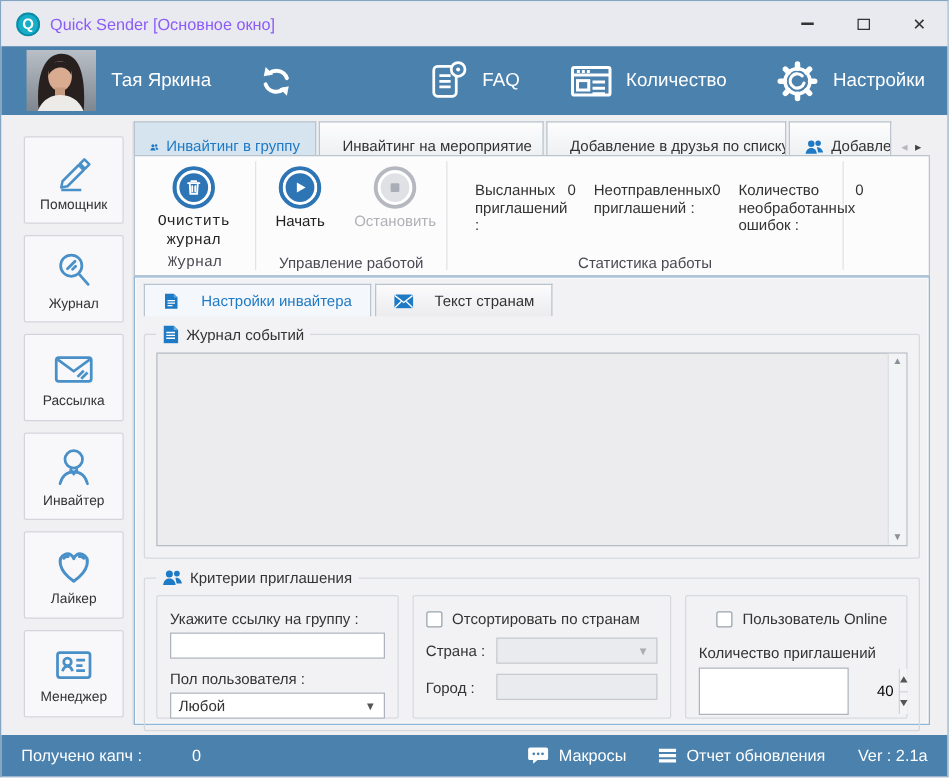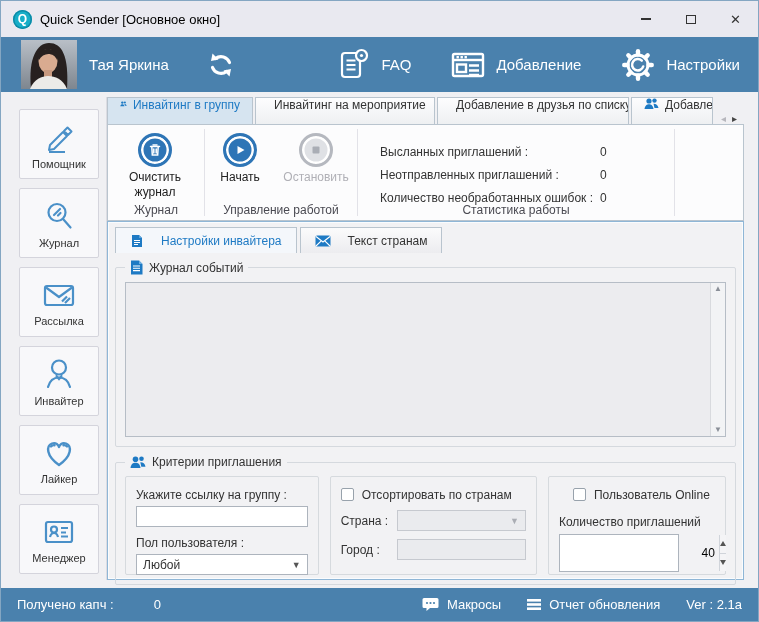--- a/index.html
+++ b/index.html
@@ -4,21 +4,21 @@
 <style>
   * { box-sizing: border-box; margin: 0; padding: 0; }
   html,body { width: 759px; height: 622px; }
   body { font-family: "Liberation Sans", "DejaVu Sans", sans-serif; font-size: 12px; color:#333; }
 
   .window { width:759px; height:622px; border:1px solid #84a6c2; background:#f0f0f3; display:flex; flex-direction:column; overflow:hidden; }
 
   
   .titlebar { height:36px; background:#e9e9f0; display:flex; align-items:center; padding:0 0 0 12px; flex:none; }
   .app-logo { width:19px; height:19px; border-radius:50%; background:#17aec8; color:#fff; font-weight:bold; font-size:12px; display:flex; align-items:center; justify-content:center; margin-right:8px; box-shadow: inset 0 0 0 1.5px #0d8aa6; }
-  .app-title { font-size:13px; color:#000000; }
+  .app-title { font-size:13px; color:#8b5cf6; }
   .win-controls { margin-left:auto; display:flex; align-items:center; height:100%; }
   .win-btn { width:45px; height:100%; display:flex; align-items:center; justify-content:center; cursor:default; }
   .glyph-min { width:10px; height:2px; background:#333; }
   .glyph-max { width:10px; height:9px; border:1.5px solid #333; }
   .glyph-close { font-size:13px; color:#333; line-height:1; }
 
   
   .header { height:55px; background:#4a81ad; display:flex; align-items:center; padding:0 18px 0 20px; flex:none; color:#fff; }
   .avatar { width:56px; height:49px; flex:none; overflow:hidden; }
   .user-name { font-size:15px; margin-left:12px; }
@@ -30,40 +30,40 @@
   .main { flex:1; display:flex; padding:5px 14px 4px 18px; min-height:0; }
   .sidebar { width:88px; flex:none; padding-top:12px; display:flex; flex-direction:column; gap:9px; border-right:1px solid #dcdce2; padding-right:0; }
   .side-card { width:80px; height:70px; background:#f8f8fa; border:1px solid #d4d4dc; border-radius:2px; display:flex; flex-direction:column; align-items:center; justify-content:center; gap:3px; cursor:pointer; }
   .side-card svg { flex:none; }
   .side-label { font-size:11px; color:#333; }
 
   .content { flex:1; min-width:0; display:flex; flex-direction:column; }
 
   
   .tabbar { height:27px; display:flex; align-items:flex-end; flex:none; }
-  .tab { height:27px; display:flex; align-items:flex-start; gap:6px; padding:0 12px; border:1px solid #b9c4ce; border-bottom:none; background:linear-gradient(#fdfdfe,#eef0f2); font-size:12px; color:#333; white-space:nowrap; overflow:hidden; cursor:pointer; }
+  .tab { height:27px; display:flex; align-items:flex-end; gap:6px; padding:0 12px; border:1px solid #b9c4ce; border-bottom:none; background:linear-gradient(#fdfdfe,#eef0f2); font-size:12px; color:#333; white-space:nowrap; overflow:hidden; cursor:pointer; }
   .tab + .tab { margin-left:2px; }
   .tab.active { background:#d6e4f0; color:#1e7ac4; height:27px; }
   .tab-scroll { margin-left:4px; display:flex; gap:6px; align-items:center; padding:0 4px; }
   .tab-arrow { font-size:10px; color:#444; cursor:pointer; }
   .tab-arrow.dim { color:#b7b7bd; }
 
   
   .ribbon { height:97px; background:#fcfcfd; border:1px solid #b9c4ce; display:flex; flex:none; }
   .rgroup { position:relative; padding:8px 6px 18px 10px; display:flex; gap:14px; }
   .rgroup-title { position:absolute; bottom:3px; left:0; right:0; text-align:center; font-size:12px; color:#4a4a52; white-space:nowrap; }
   .rsep { width:1px; background:#e2e2e8; margin:4px 0; }
   .rbtn { display:flex; flex-direction:column; align-items:center; width:74px; cursor:pointer; }
   .rbtn.narrow { width:62px; }
   .rbtn.wide { width:80px; }
   .disc { width:34px; height:34px; border-radius:50%; border:3px solid #2e75b6; background:#2e75b6; box-shadow: inset 0 0 0 2.5px #fff; display:flex; align-items:center; justify-content:center; flex:none; }
   .disc.disabled { border-color:#b5b8bf; background:#dfe1e5; }
   .rbtn-label { margin-top:3px; font-size:12px; text-align:center; line-height:1.25; color:#222; }
   .rbtn.disabled .rbtn-label { color:#b0b0b6; }
-  .stats { display:flex; flex-direction:column; gap:9px; padding:12px 8px 0 12px; width:300px; }
+  .stats { display:flex; flex-direction:row; gap:9px; padding:12px 8px 0 12px; width:300px; }
   .stat-row { display:flex; width:232px; }
   .stat-label { flex:1; color:#333; }
   .stat-value { min-width:12px; text-align:left; color:#333; }
 
   
   .tabpage { flex:1; margin-top:0; border:1px solid #8fb6d6; box-shadow: inset 0 0 0 1px #fafcfe; background:#f2f2f4; padding:5px 7px 7px 7px; display:flex; flex-direction:column; min-height:0; }
   .subtabs { height:26px; display:flex; flex:none; }
   .subtab { height:26px; display:flex; align-items:center; gap:17px; padding:0 14px; border:1px solid #b9c4ce; border-bottom:none; background:linear-gradient(#fbfbfc,#ececef); font-size:12px; color:#333; cursor:pointer; }
   .subtab.active { background:#f4f7fb; color:#1e7ac4; }
   .subtab + .subtab { margin-left:3px; }
@@ -84,21 +84,21 @@
   .cpanel.p3 { width:182px; }
   .clabel { color:#333; margin-bottom:4px; }
   .tinput { width:100%; height:21px; border:1px solid #adb4bd; background:#fff; font-family:inherit; font-size:12px; padding:0 5px; }
   .combo { height:21px; border:1px solid #adb4bd; background:#fff; display:flex; align-items:center; padding:0 6px; cursor:pointer; }
   .combo .caret { margin-left:auto; font-size:9px; color:#555; }
   .combo.disabled { background:#eaebee; border-color:#c6c9cf; }
   .combo.disabled .caret { color:#aaadb4; }
   .row { display:flex; align-items:center; margin-top:8px; }
   .row .rlab { width:56px; flex:none; color:#333; }
   .row .rfield { flex:1; }
-  .checkrow { display:flex; align-items:flex-start; gap:8px; cursor:pointer; }
+  .checkrow { display:flex; align-items:flex-end; gap:8px; cursor:pointer; }
   .checkbox { width:13px; height:13px; background:#fff; border:1px solid #98a2ac; border-radius:2px; flex:none; }
   .spinner { margin-top:5px; width:120px; height:38px; border:1px solid #adb4bd; background:#fff; display:flex; }
   .spin-input { flex:1; border:none; outline:none; text-align:right; padding-right:4px; font-family:inherit; font-size:12px; background:transparent; }
   .spin-btns { width:14px; border-left:1px solid #d0d4da; display:flex; flex-direction:column; }
   .spin-btn { flex:1; display:flex; align-items:center; justify-content:center; background:#f4f4f6; cursor:pointer; }
   .tri-up { width:0; height:0; border-left:3.5px solid transparent; border-right:3.5px solid transparent; border-bottom:5px solid #555; }
   .tri-down { width:0; height:0; border-left:3.5px solid transparent; border-right:3.5px solid transparent; border-top:5px solid #555; }
 
   
   .statusbar { height:33px; background:#4a81ad; flex:none; display:flex; align-items:center; padding:0 16px; color:#fff; font-size:13px; margin-top:4px; }
@@ -174,21 +174,21 @@
             <path d="M4 12 H34"></path>
             <rect x="8" y="16.5" width="9" height="7.5"></rect>
             <path d="M20 17.5 H30 M20 22.5 H30 M20 27 H30"></path>
           </g>
           <g fill="#fff">
             <rect x="7.5" y="8" width="2.4" height="2.4"></rect>
             <rect x="11.5" y="8" width="2.4" height="2.4"></rect>
             <rect x="15.5" y="8" width="2.4" height="2.4"></rect>
           </g>
         </svg>
-        <span>Добавление</span>
+        <span>Количество</span>
       </div>
       <div class="nav-item">
         <svg width="38" height="38" viewBox="0 0 40 40">
           <g stroke="#fff" stroke-width="4.6" stroke-linecap="round">
             <line x1="20" y1="5.5" x2="20" y2="9"></line>
             <line x1="20" y1="31" x2="20" y2="34.5"></line>
             <line x1="5.5" y1="20" x2="9" y2="20"></line>
             <line x1="31" y1="20" x2="34.5" y2="20"></line>
             <line x1="9.8" y1="9.8" x2="12.2" y2="12.2"></line>
             <line x1="27.8" y1="27.8" x2="30.2" y2="30.2"></line>
@@ -313,21 +313,21 @@
           </svg>
           <span>Добавле</span>
         </div>
         <div class="tab-scroll">
           <span class="tab-arrow dim">◂</span>
           <span class="tab-arrow">▸</span>
         </div>
       </div>
 
       <div class="ribbon">
-        <div class="rgroup" style="width:96px;">
+        <div class="rgroup" style="width:96px;font-family:Liberation Mono, monospace;">
           <div class="rbtn">
             <div class="disc">
               <svg width="16" height="16" viewBox="0 0 16 16">
                 <g fill="none" stroke="#fff" stroke-width="1.5" stroke-linecap="round">
                   <path d="M3.5 4.5 H12.5"></path>
                     <path d="M6 3 H10"></path>
                   <path d="M4.8 4.5 L5.3 13 H10.7 L11.2 4.5"></path>
                   <path d="M6.8 7 V11 M9.2 7 V11"></path>
                 </g>
               </svg>

